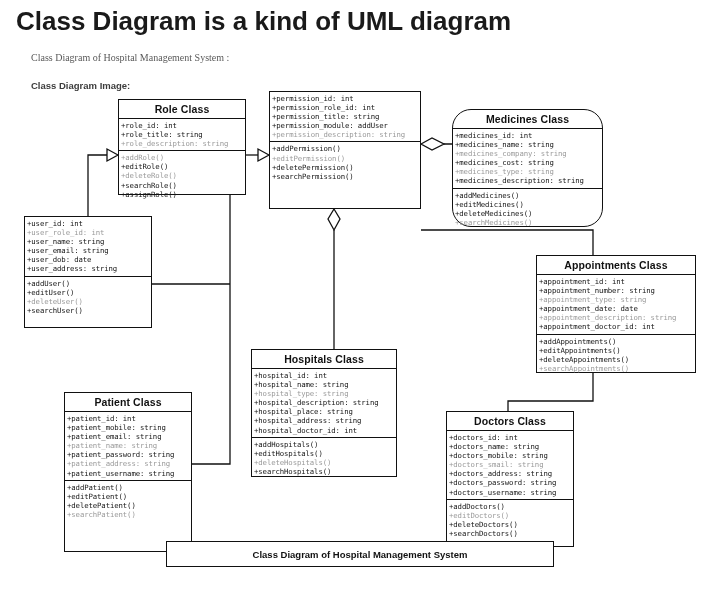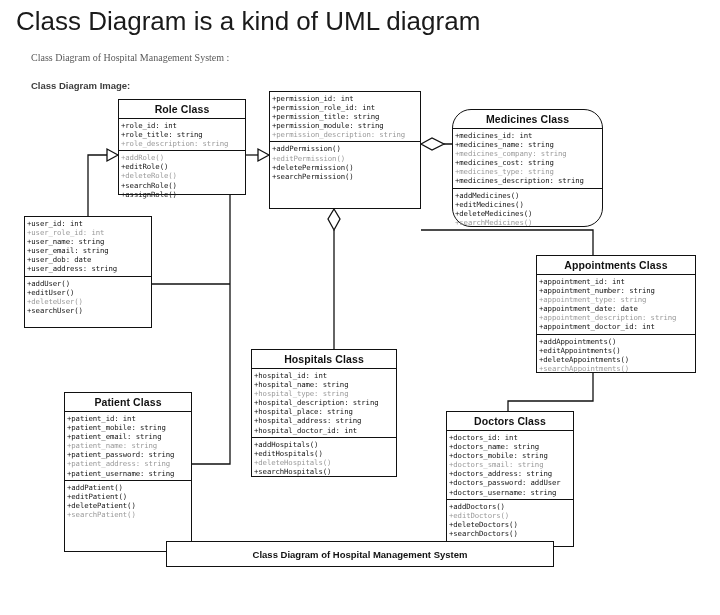--- a/index.html
+++ b/index.html
@@ -8,21 +8,21 @@
     width:720px;height:615px;
     background:#ffffff;
     font-family:"Liberation Sans", sans-serif;
     overflow:hidden;
     position:relative;
   }
   #page-title{
     position:absolute;
     left:16px; top:6px;
     font-size:26px;
-    font-weight:400;
+    font-weight:700;
     color:#1a1a1a;
     letter-spacing:0px;
     white-space:nowrap;
   }
   #caption-line{
     position:absolute;
     left:31px; top:52px;
     font-size:10px;
     color:#5a5a5a;
     font-family:"Liberation Serif", serif;
@@ -139,21 +139,21 @@
           <div class="uml-row faded">+deleteRole()</div>
           <div class="uml-row">+searchRole()</div>
           <div class="uml-row">+assignRole()</div>
         </div>
       </div>
       <div class="uml-class" style="left: 269px; top: 3px; width: 152px; height: 118px;">
         <div class="uml-section attrs">
           <div class="uml-row">+permission_id: int</div>
           <div class="uml-row">+permission_role_id: int</div>
           <div class="uml-row">+permission_title: string</div>
-          <div class="uml-row">+permission_module: string</div>
+          <div class="uml-row">+permission_module: addUser</div>
           <div class="uml-row faded">+permission_description: string</div>
         </div>
         <div class="uml-section methods">
           <div class="uml-row">+addPermission()</div>
           <div class="uml-row faded">+editPermission()</div>
           <div class="uml-row">+deletePermission()</div>
           <div class="uml-row">+searchPermission()</div>
         </div>
       </div>
       <div class="uml-class" style="left: 452px; top: 21px; width: 151px; height: 118px; border-radius: 19px;">
@@ -243,21 +243,21 @@
         </div>
       </div>
       <div class="uml-class" style="left: 446px; top: 323px; width: 128px; height: 136px;">
         <div class="uml-name">Doctors Class</div>
         <div class="uml-section attrs">
           <div class="uml-row">+doctors_id: int</div>
           <div class="uml-row">+doctors_name: string</div>
           <div class="uml-row">+doctors_mobile: string</div>
           <div class="uml-row faded">+doctors_smail: string</div>
           <div class="uml-row">+doctors_address: string</div>
-          <div class="uml-row">+doctors_password: addUser</div>
+          <div class="uml-row">+doctors_password: string</div>
           <div class="uml-row">+doctors_username: string</div>
         </div>
         <div class="uml-section methods">
           <div class="uml-row">+addDoctors()</div>
           <div class="uml-row faded">+editDoctors()</div>
           <div class="uml-row">+deleteDoctors()</div>
           <div class="uml-row">+searchDoctors()</div>
         </div>
       </div>
     </div>

